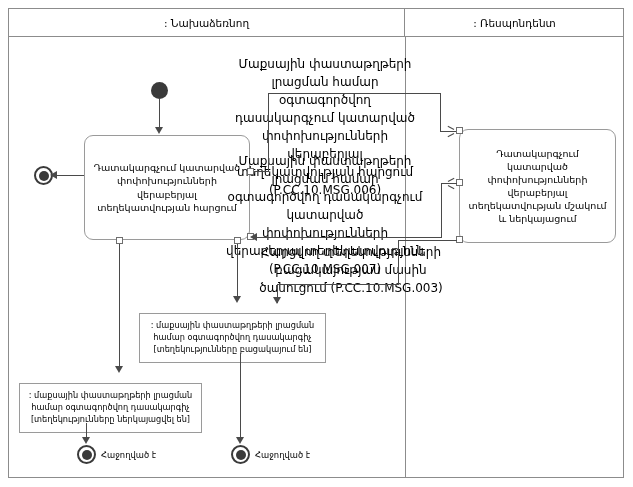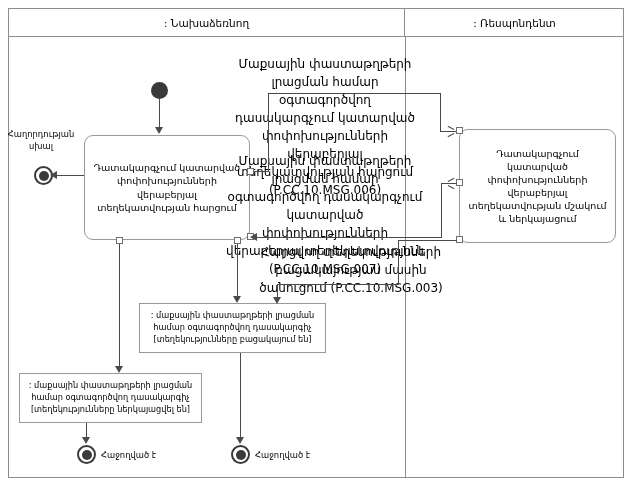--- a/index.html
+++ b/index.html
@@ -79,20 +79,21 @@
     border: 1px solid #9a9a9a;
     background: #fff;
     display: flex;
     align-items: center;
     justify-content: center;
     text-align: center;
     font-size: 8.2px;
     line-height: 1.45;
     color: #000;
     padding: 4px 6px;
+    margin-top: 10px;
   }
   #note-mid { left: 139px; top: 303px; width: 187px; height: 50px; }
   #note-bottom { left: 19px; top: 373px; width: 183px; height: 50px; }
 
   
   .msg {
     position: absolute;
     text-align: center;
     font-size: 12px;
     line-height: 1.5;
@@ -224,21 +225,20 @@
   <div class="note" id="note-mid">: մաքսային փաստաթղթերի լրացման համար օգտագործվող դասակարգիչ [տեղեկությունները բացակայում են]</div>
 
   <div class="note" id="note-bottom">: մաքսային փաստաթղթերի լրացման համար օգտագործվող դասակարգիչ [տեղեկությունները ներկայացվել են]</div>
 
   <div class="msg" id="msg-006">Մաքսային փաստաթղթերի լրացման համար օգտագործվող դասակարգչում կատարված փոփոխությունների վերաբերյալ տեղեկատվության հարցում (P.CC.10.MSG.006)</div>
 
   <div class="msg" id="msg-007">Մաքսային փաստաթղթերի լրացման համար օգտագործվող դասակարգչում կատարված փոփոխությունների վերաբերյալ տեղեկատվություն (P.CC.10.MSG.007)</div>
 
   <div class="msg" id="msg-003">Հարցվող տեղեկությունների բացակայության մասին ծանուցում (P.CC.10.MSG.003)</div>
 
-  <div class="plain-label" id="label-error">Հաղորդության սխալ</div>
 
   <div class="plain-label" id="label-end-1">Հաջողված է</div>
 
   <div class="plain-label" id="label-end-2">Հաջողված է</div>
 
   <div class="port" id="port-init-right-top"></div>
   <div class="port" id="port-init-right-bottom"></div>
   <div class="port" id="port-init-bot-left"></div>
   <div class="port" id="port-init-bot-right"></div>
   <div class="port" id="port-resp-left-top"></div>

